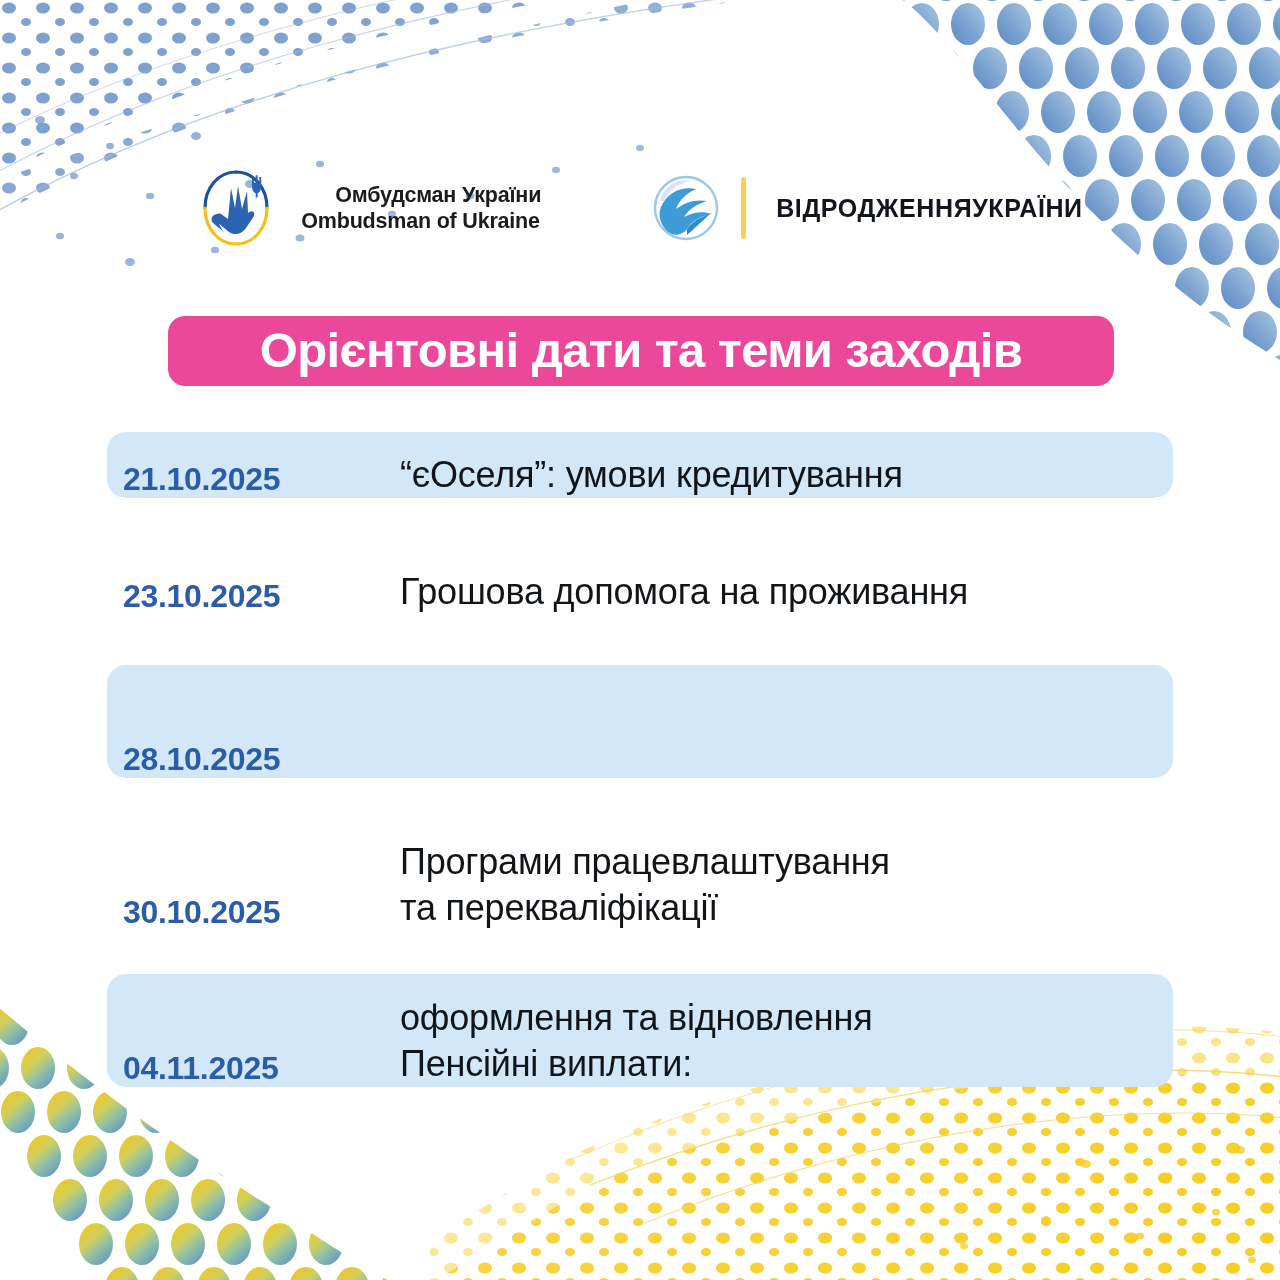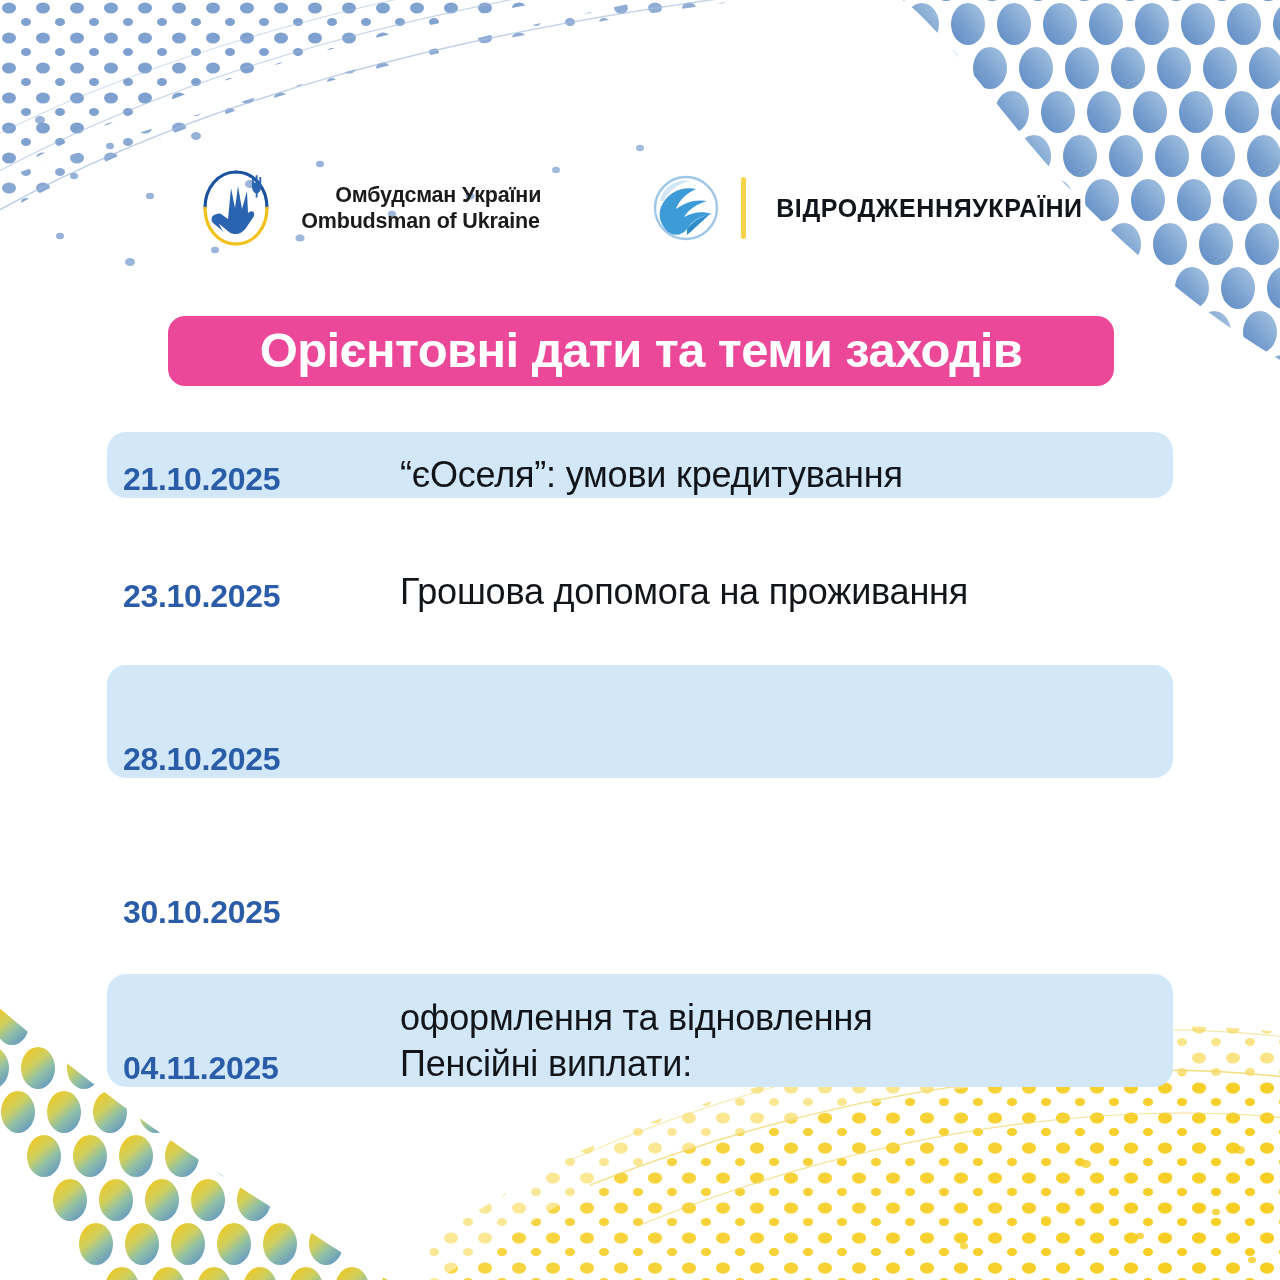--- a/index.html
+++ b/index.html
@@ -630,20 +630,24 @@
         <span class="tline">Грошова допомога на проживання</span>
       </div>
     </div>
     <div style="height: 50px;"></div>
     <div class="srow h2 shaded">
       <div class="date">28.10.2025</div>
     </div>
     <div style="height: 40px;"></div>
     <div class="srow h2">
       <div class="date">30.10.2025</div>
+      <div class="topic">
+        <span class="tline">Програми працевлаштування</span>
+        <span class="tline">та перекваліфікації</span>
+      </div>
     </div>
     <div style="height: 43px;"></div>
     <div class="srow h2 shaded">
       <div class="date">04.11.2025</div>
       <div class="topic">
         <span class="tline">оформлення та відновлення</span>
         <span class="tline">Пенсійні виплати:</span>
       </div>
     </div>
   </div>

